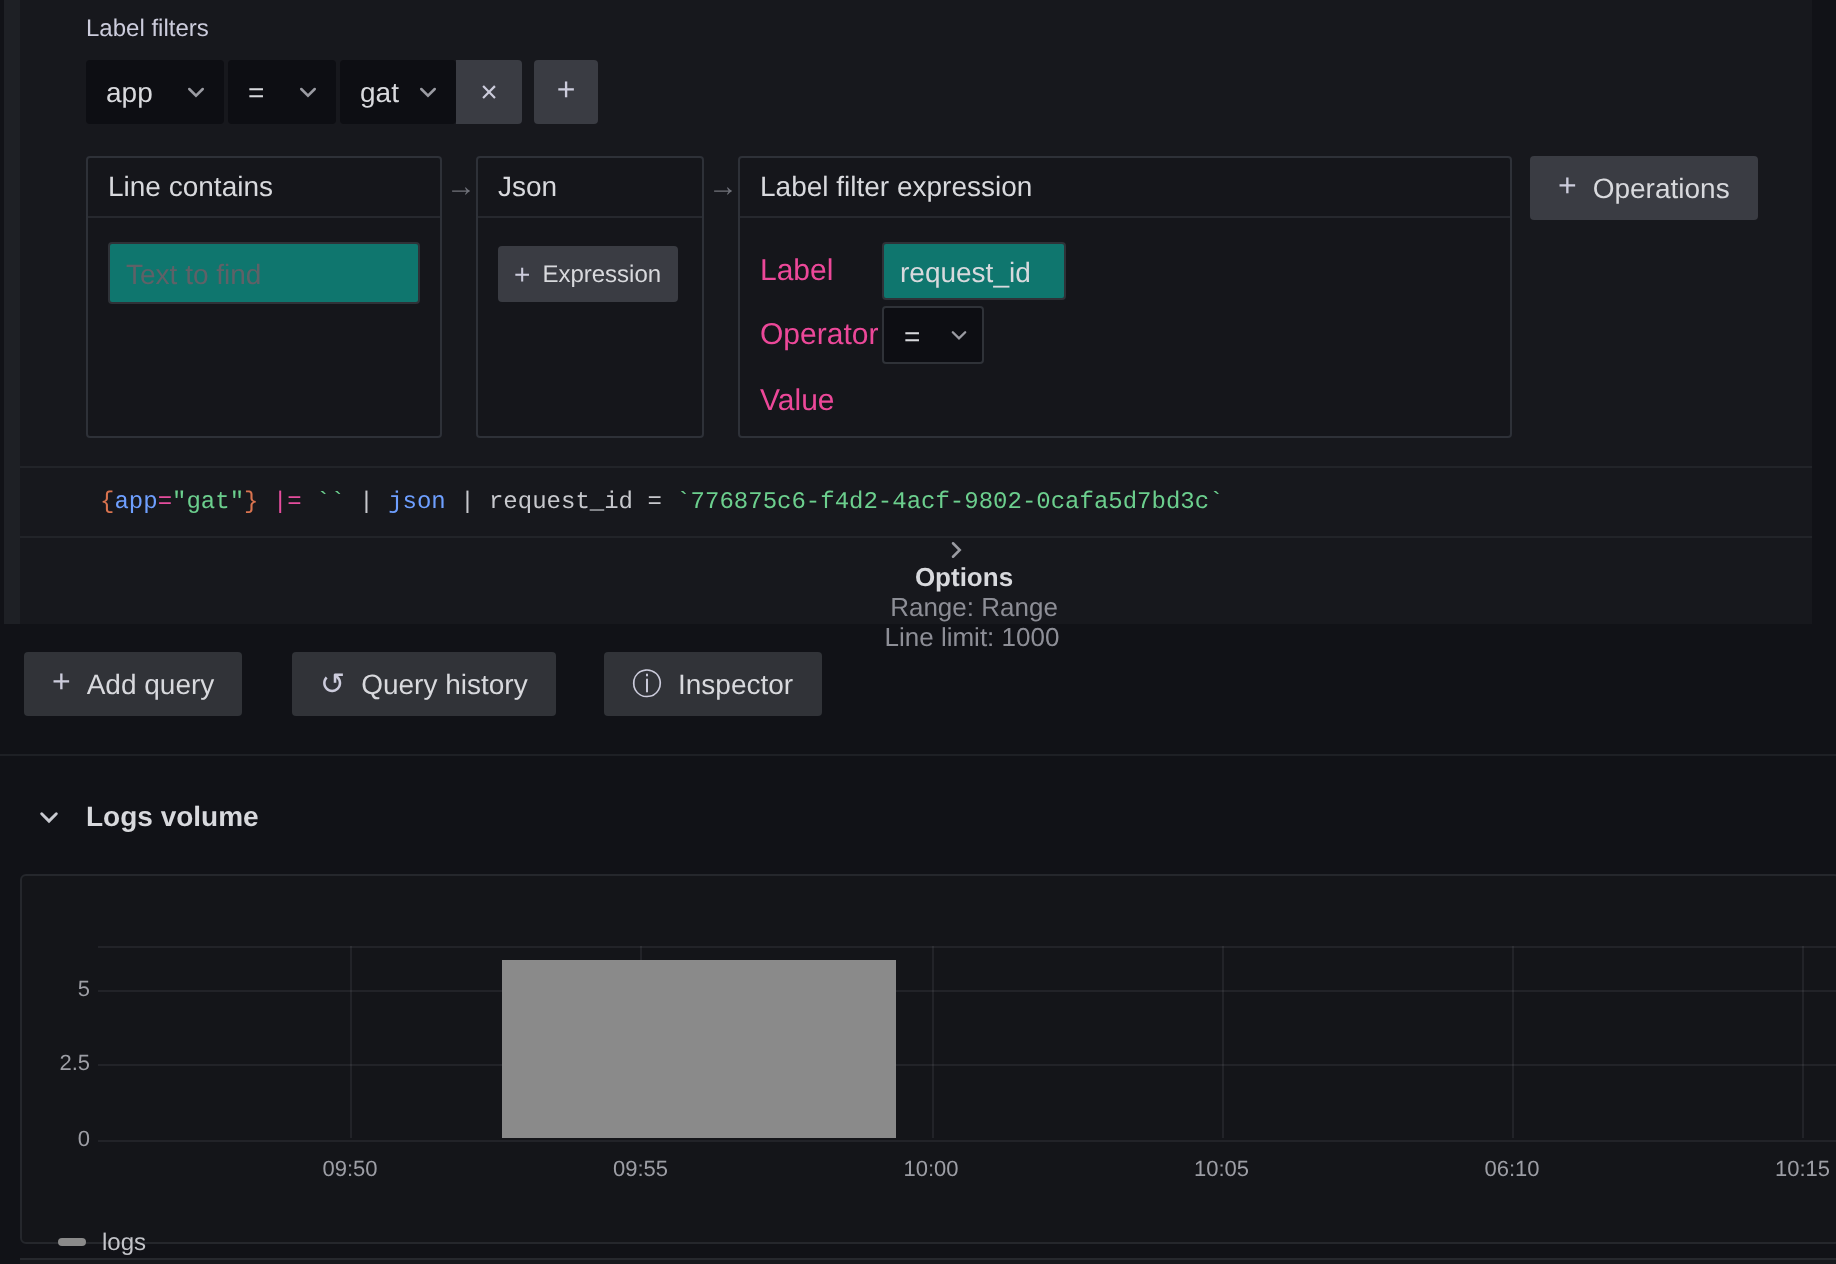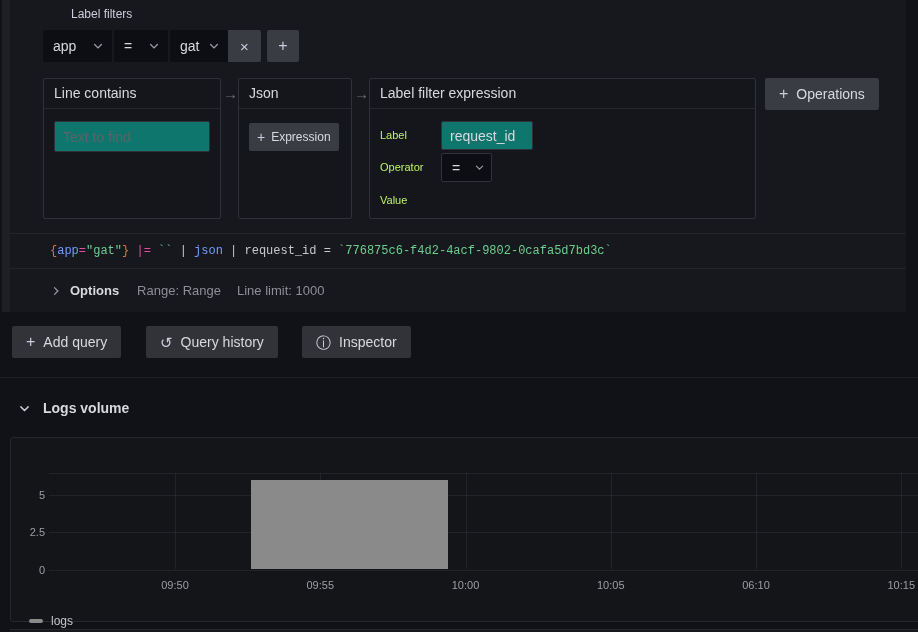--- a/index.html
+++ b/index.html
@@ -4,41 +4,41 @@
 <style>
   * { margin:0; padding:0; box-sizing:border-box; }
   html,body { width:918px; height:632px; background:#111217; overflow:hidden;
               font-family:"Liberation Sans","DejaVu Sans",sans-serif; color:#d8d9dd; }
   body { position:relative; font-size:14px; }
 
   .pane-handle { position:absolute; left:2px; top:0; width:8px; height:312px; background:#1e2025; }
 
   .editor { position:absolute; left:10px; top:0; width:896px; height:312px; background:#17181d; }
 
-  .lf-title { position:absolute; left:33px; top:7px; font-size:12px; font-weight:500; color:#ccccdc;margin-left:28px; }
+  .lf-title { position:absolute; left:33px; top:7px; font-size:12px; font-weight:500; color:#ccccdc; }
 
   .chip { position:absolute; top:30px; height:32px; background:#0d0e13; border-radius:2px;
           display:flex; align-items:center; justify-content:space-between;
           padding:0 8px 0 10px; font-size:14px; color:#d8d9dd; cursor:pointer; }
   .sq-btn { position:absolute; top:30px; height:32px; background:#3a3c43; border:none; border-radius:2px;
             color:#ccccdc; display:flex; align-items:center; justify-content:center; cursor:pointer; }
   .x-btn { font-size:15px; border-radius:0 2px 2px 0; }
   .plus { font-size:16px; font-weight:400; color:#ccccdc; line-height:1; margin-top:-1px; }
 
   .box { position:absolute; top:78px; height:141px; background:#15161b;
          border:1px solid #2e3138; border-radius:2px; }
   .box-header { height:30px; line-height:29px; padding-left:10px; border-bottom:1px solid #26282e;
                 font-size:14px; color:#d8d9dd; }
   .flow-arrow { position:absolute; top:86px; width:14px; height:16px; color:#70727a;
                 font-size:15px; line-height:16px; text-align:center; }
 
   .tinput { position:absolute; background:#0f766e; border:1px solid #2f3238; border-radius:2px;
             color:#d8d9dd; font-size:14px; padding:0 8px; font-family:inherit; outline:none; }
   .tinput::placeholder { color:#5f6167; }
-  .fieldlabel { position:absolute; left:10px; font-size:11px; color:#bef264; line-height:29px; }
+  .fieldlabel { position:absolute; left:10px; font-size:15px; color:#ec4899; line-height:29px; }
   .op-select { position:absolute; background:#0d0e13; border:1px solid #2f3238; border-radius:2px;
                display:flex; align-items:center; justify-content:space-between;
                padding:0 6px 0 10px; font-size:14px; cursor:pointer; }
 
   .btn { display:inline-flex; align-items:center; gap:8px; height:32px; padding:0 14px;
          border:none; border-radius:2px; font-size:14px; font-weight:500; color:#d8d9dd;
          font-family:inherit; cursor:pointer; }
   .btn-editor { background:#3a3c43; }
   .btn-page { background:#313338; }
   .expr-btn { position:absolute; left:10px; top:44px; height:28px; padding:0 8px; gap:6px;
@@ -46,21 +46,21 @@
   .expr-btn .plus { font-size:14px; }
   .ops-btn { position:absolute; left:755px; top:78px; }
 
   .preview { position:absolute; left:0; top:233px; width:100%; height:35px;
              border-top:1px solid #222429; display:flex; align-items:center; padding-left:40px;
              font-family:"Liberation Mono","DejaVu Sans Mono",monospace; font-size:12px; }
   .preview code { font-family:inherit; white-space:pre; }
 
   .options { position:absolute; left:0; top:268px; width:100%; height:44px;
              border-top:1px solid #222429; display:flex; align-items:center;
-             padding-left:40px; cursor:pointer; }
+             padding-left:40px; cursor:pointer;flex-direction:column; }
   .opt-label { font-size:13px; font-weight:600; color:#d8d9dd; margin-left:8px; }
   .opt-dim { font-size:13px; color:#8d8e96; }
   .opt-dim.m1 { margin-left:18px; } .opt-dim.m2 { margin-left:16px; }
 
   .toolbar-btn { position:absolute; top:326px; }
   .icon-glyph { font-size:15px; color:#ccccdc; line-height:1; }
 
   .section-divider { position:absolute; left:0; top:377px; width:918px; border-top:1px solid #1e2025; }
   .logs-header { position:absolute; left:18px; top:393px; height:30px; display:flex;
                  align-items:center; gap:12px; cursor:pointer; }

